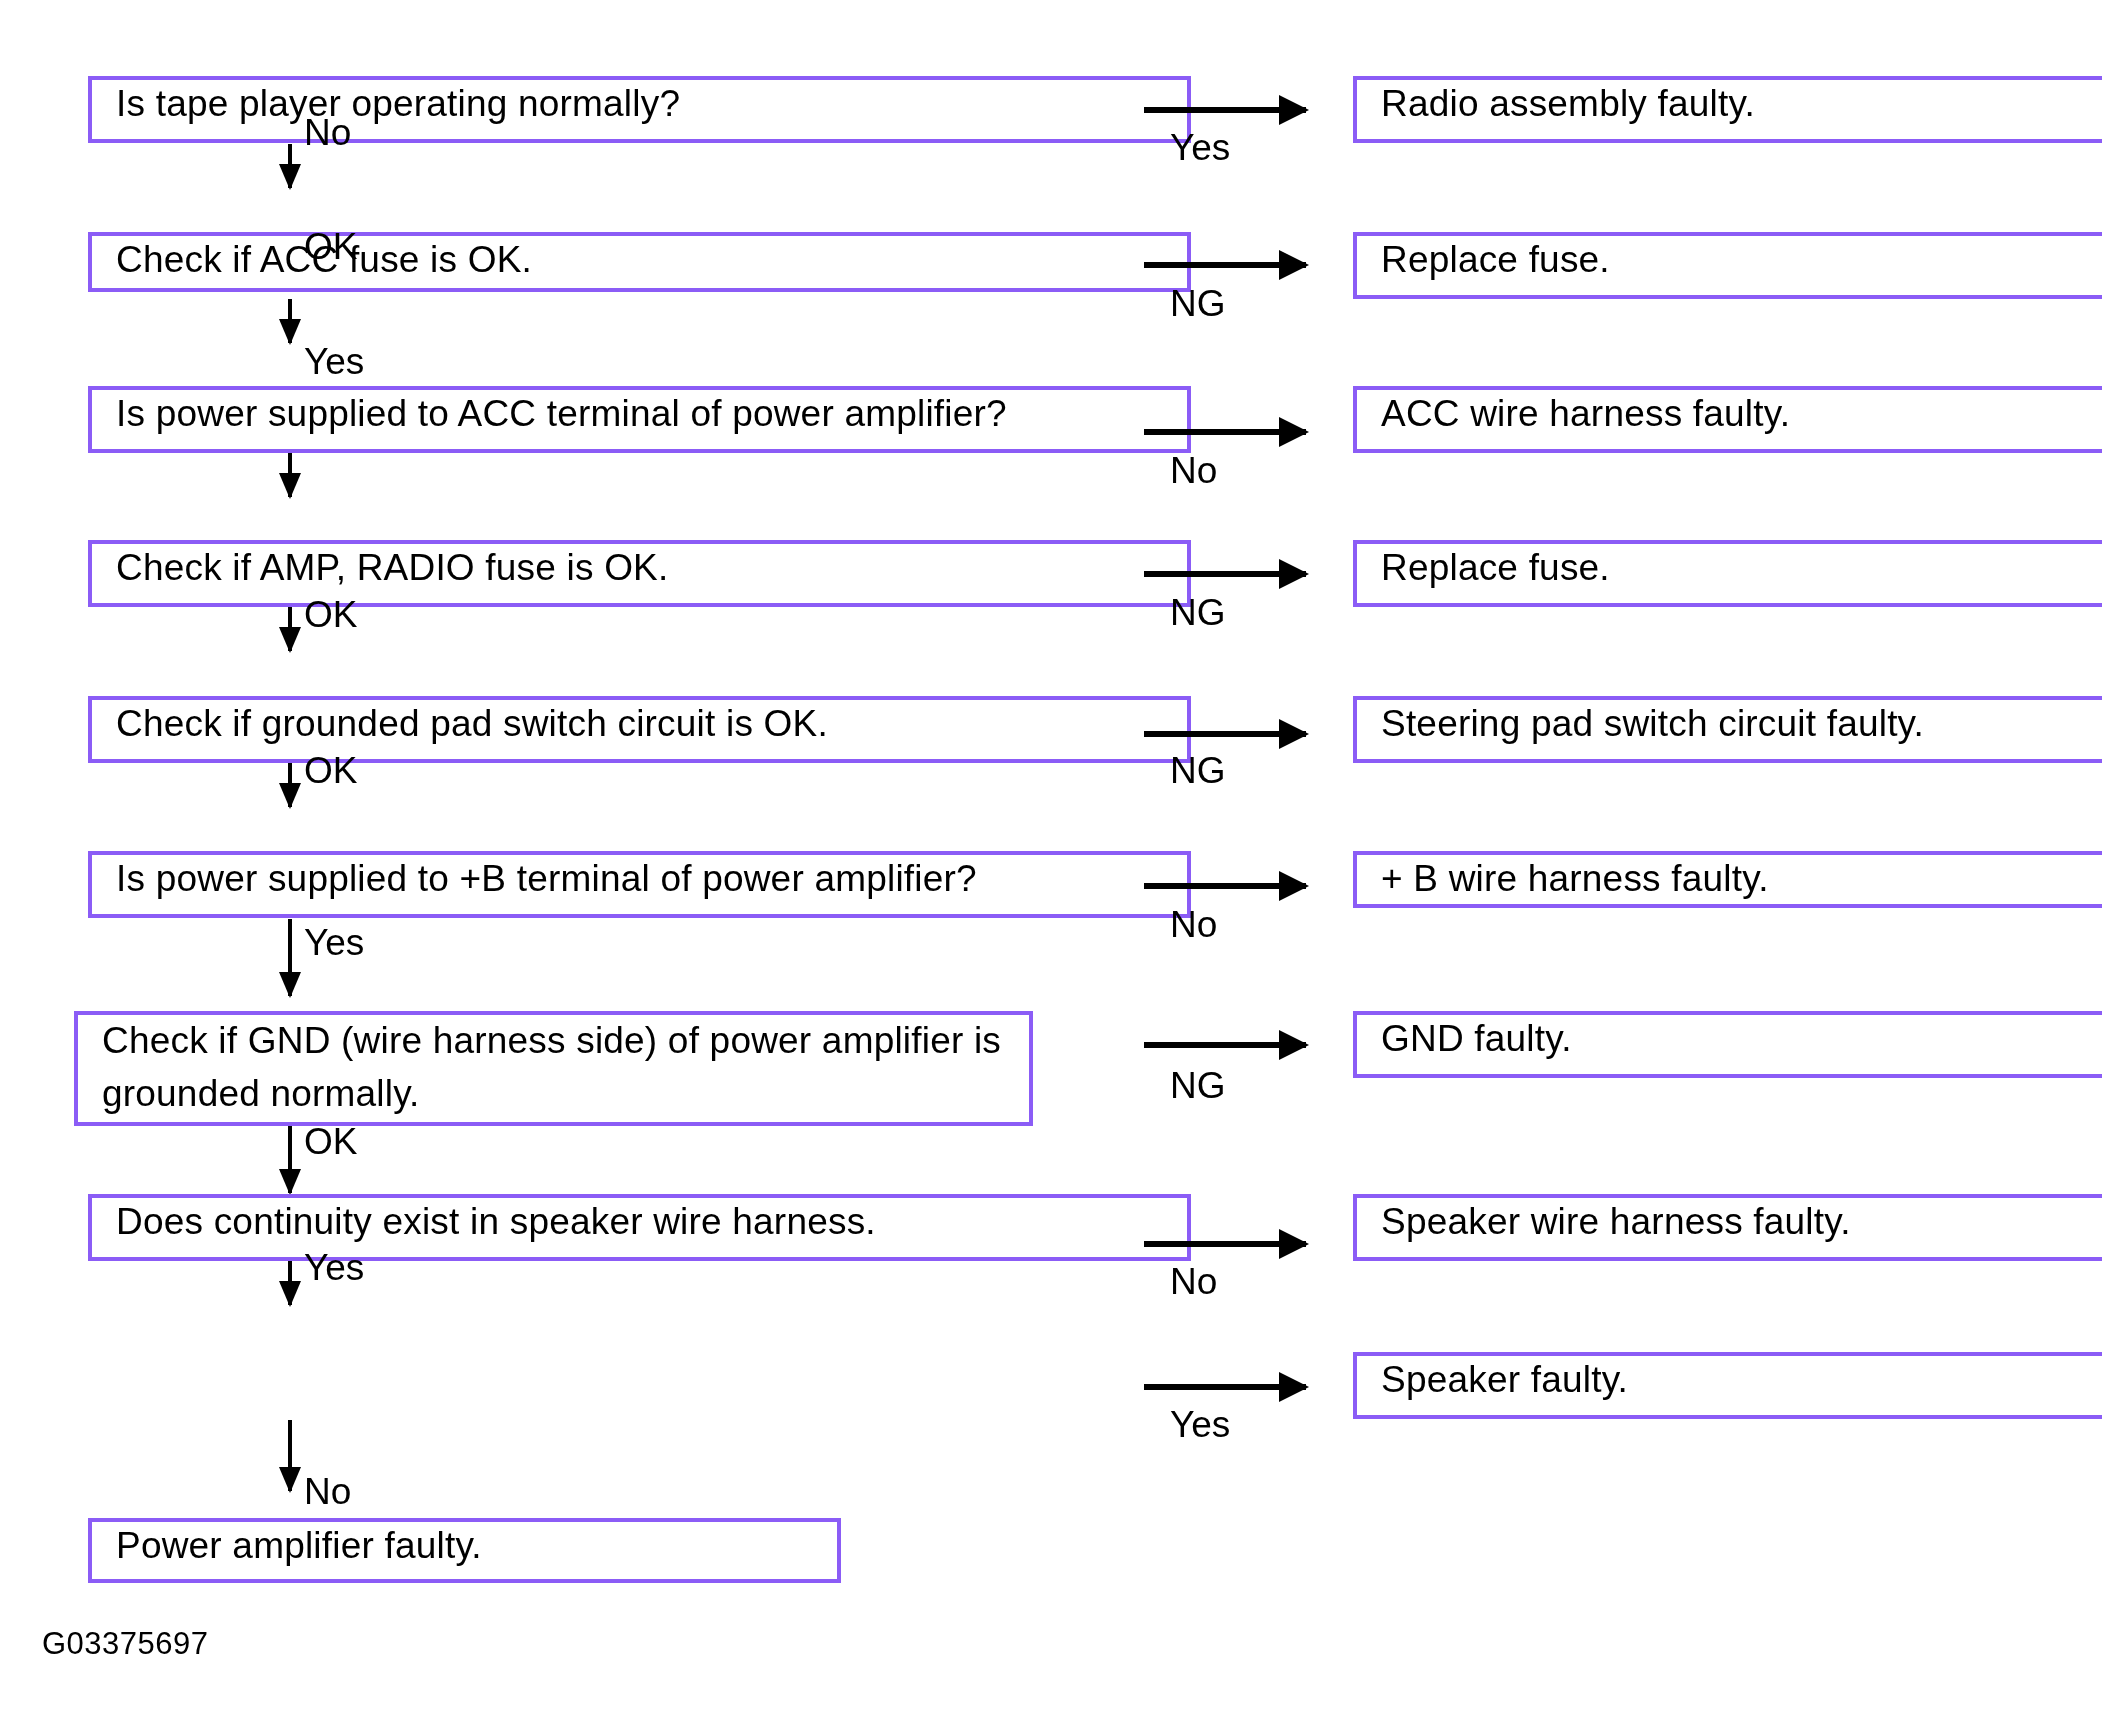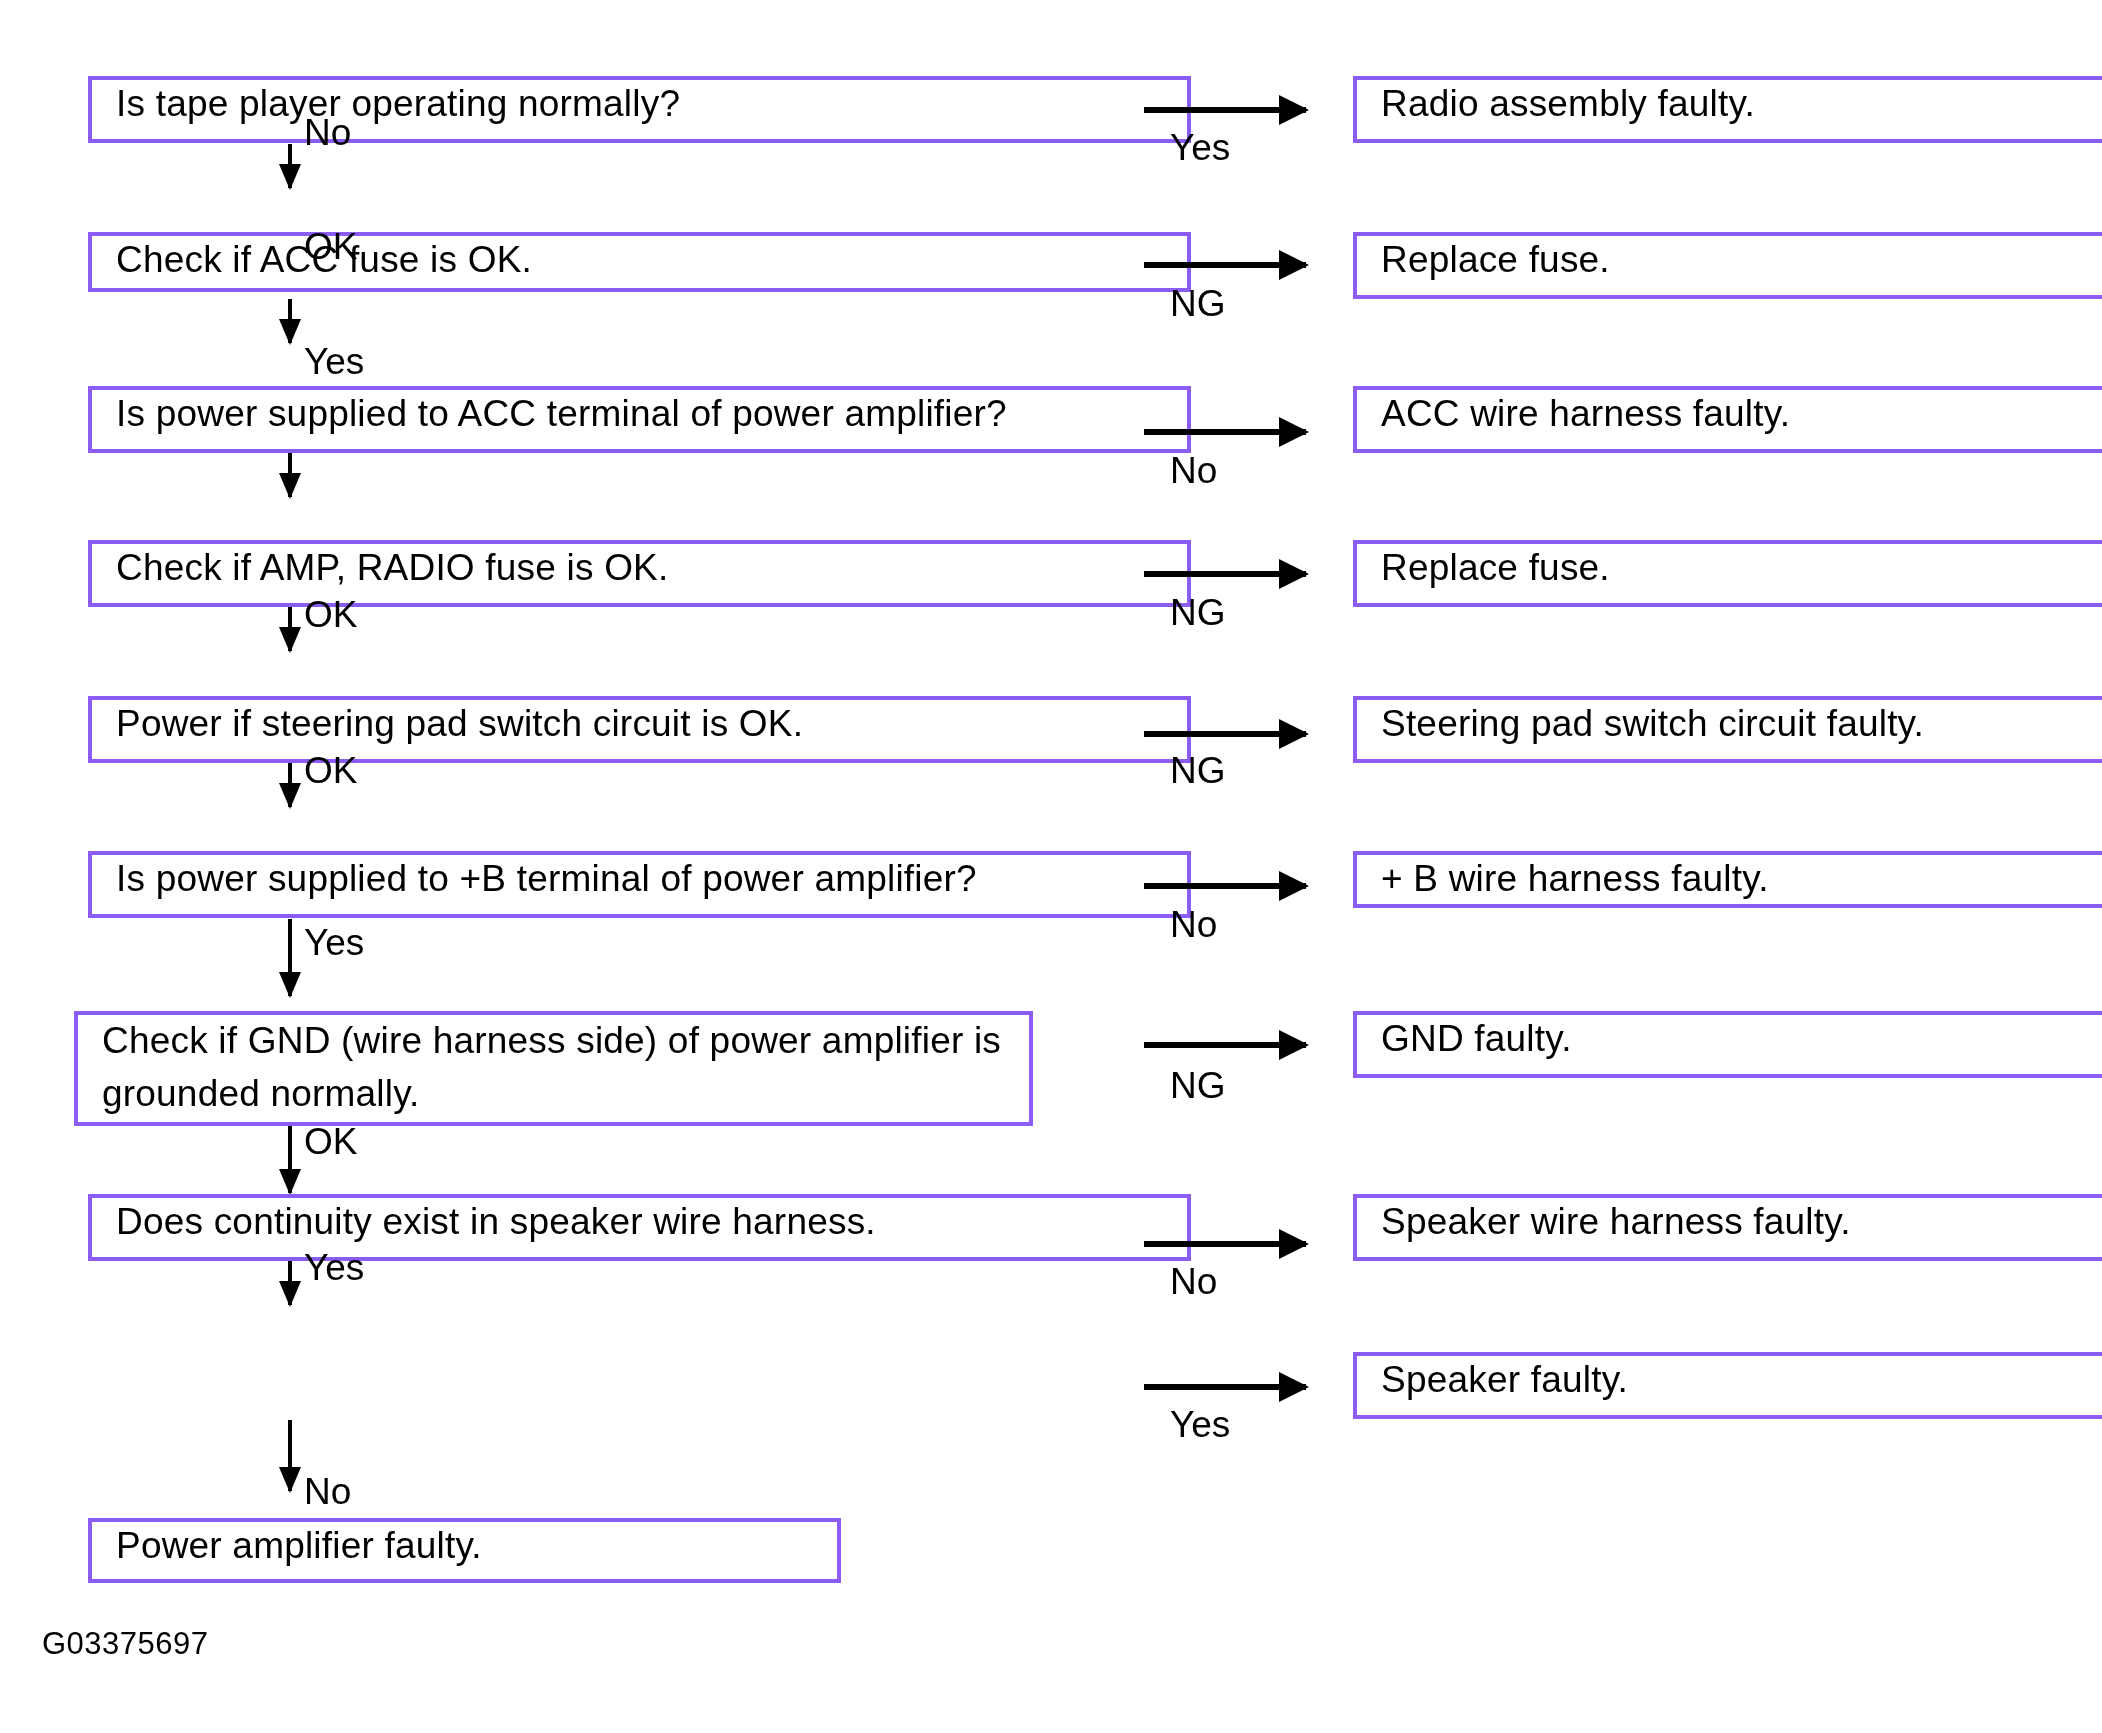--- a/index.html
+++ b/index.html
@@ -131,21 +131,21 @@
   </div>
   <div class="hconn" style="left:1144px; top:571px; width:162px;"></div>
   <span class="elabel" style="left:1170px; top:594px;">NG</span>
   <div class="box" style="left:1307px; top:540px; width:755px; height:67px;">
     <span class="txt">Replace fuse.</span>
   </div>
   <div class="vconn" style="left:288px; top:607px; height:44px;"></div>
   <span class="elabel" style="left:304px; top:596px;">OK</span>
 
   <div class="box" style="left:42px; top:696px; width:1103px; height:67px;">
-    <span class="txt">Power if steering pad switch circuit is OK.</span>
+    <span class="txt">Check if grounded pad switch circuit is OK.</span>
   </div>
   <div class="hconn" style="left:1144px; top:731px; width:162px;"></div>
   <span class="elabel" style="left:1170px; top:752px;">NG</span>
   <div class="box" style="left:1307px; top:696px; width:755px; height:67px;">
     <span class="txt">Steering pad switch circuit faulty.</span>
   </div>
   <div class="vconn" style="left:288px; top:763px; height:44px;"></div>
   <span class="elabel" style="left:304px; top:752px;">OK</span>
 
   <div class="box" style="left:42px; top:851px; width:1103px; height:67px;">

